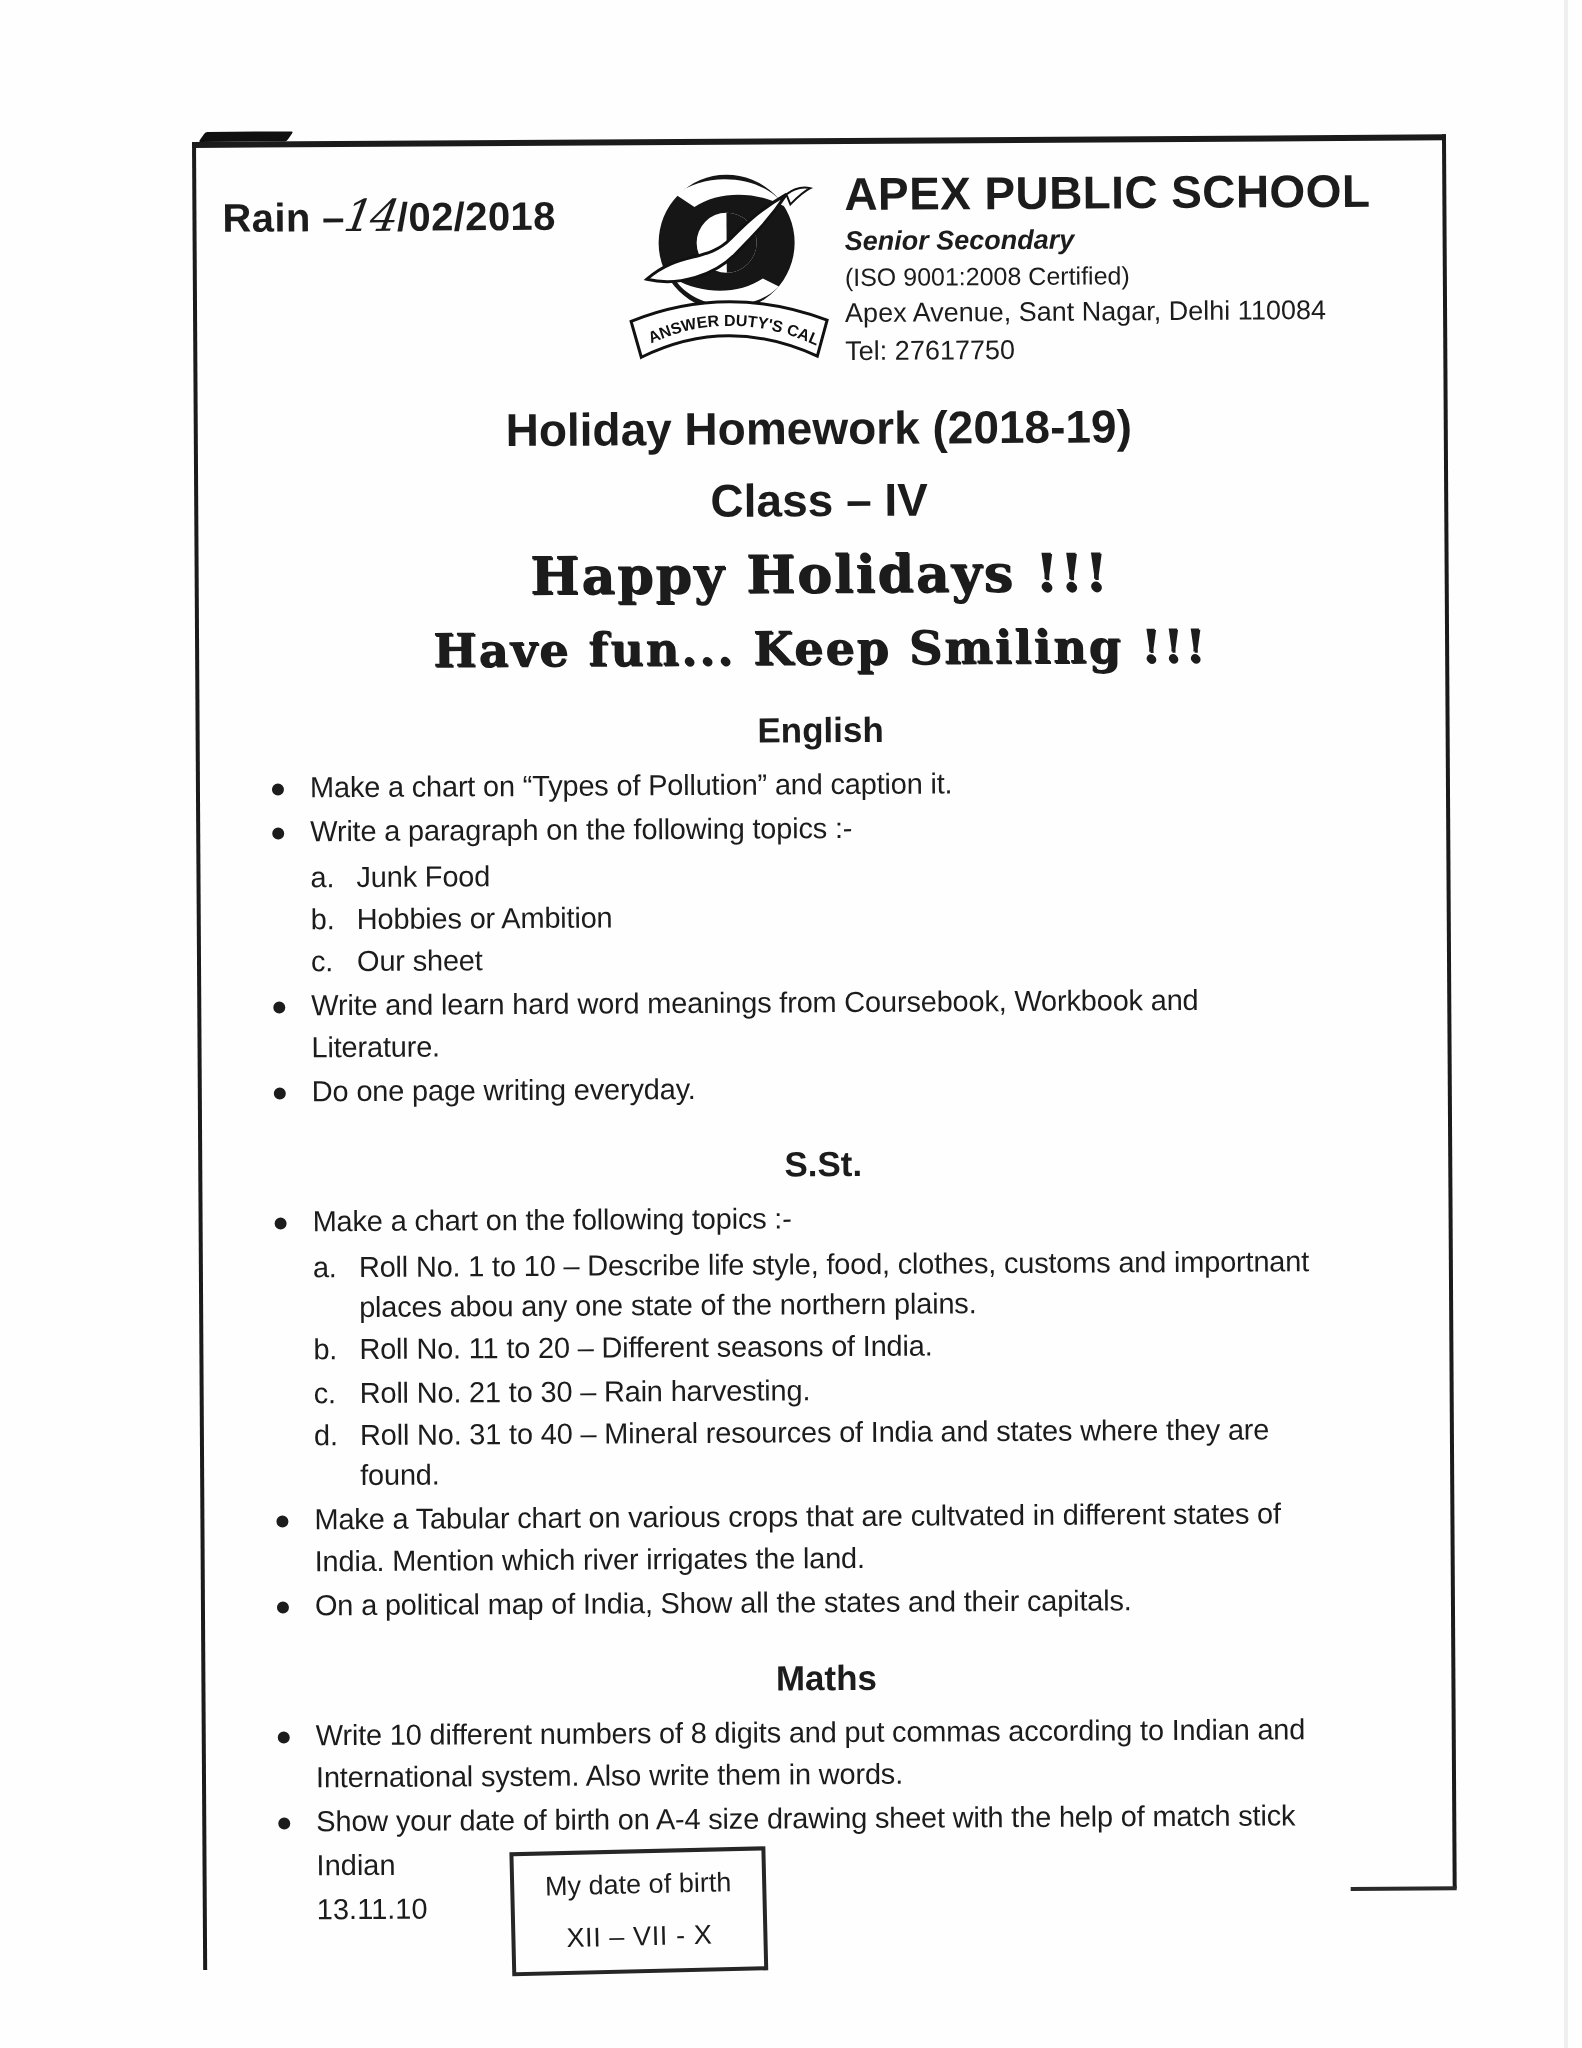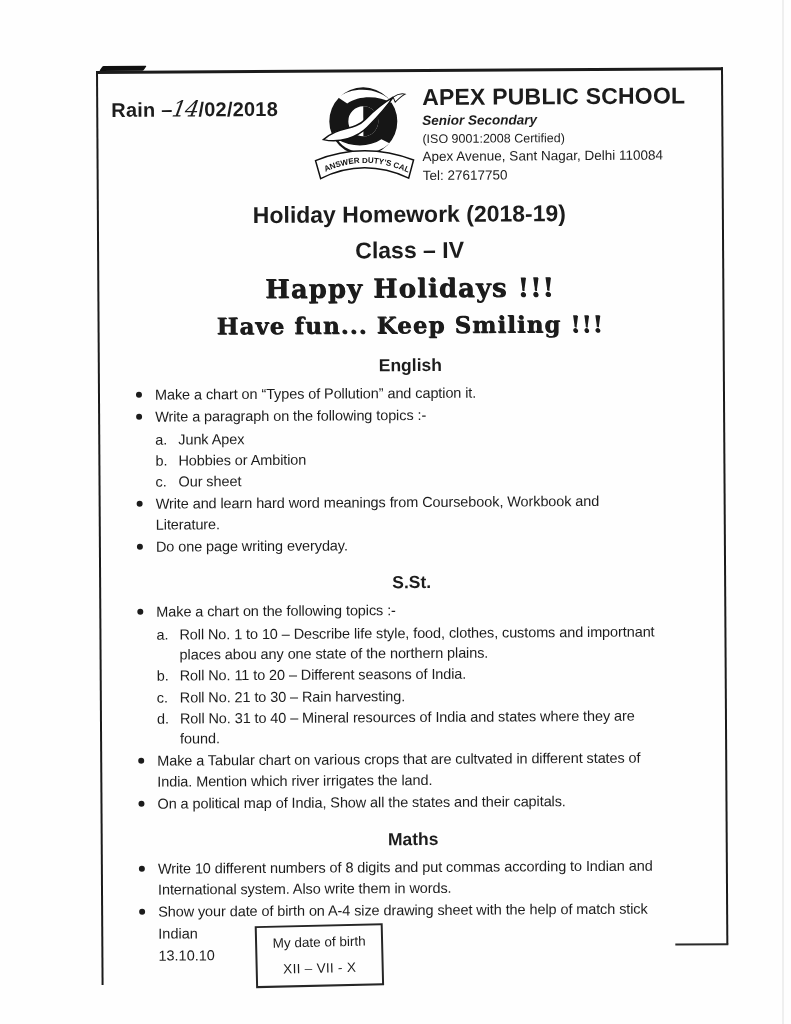--- a/index.html
+++ b/index.html
@@ -154,21 +154,21 @@
         <div class="bullet-item">
           <span class="bullet"></span>
           <span class="btext">Make a chart on “Types of Pollution” and caption it.</span>
         </div>
         <div class="bullet-item">
           <span class="bullet"></span>
           <span class="btext">Write a paragraph on the following topics :-</span>
         </div>
         <div class="sub-item">
           <span class="sub-marker">a.</span>
-          <span class="btext">Junk Apex</span>
+          <span class="btext">Junk Food</span>
         </div>
         <div class="sub-item">
           <span class="sub-marker">b.</span>
           <span class="btext">Hobbies or Ambition</span>
         </div>
         <div class="sub-item">
           <span class="sub-marker">c.</span>
           <span class="btext">Our sheet</span>
         </div>
         <div class="bullet-item">
@@ -225,21 +225,21 @@
 International system. Also write them in words.</span>
         </div>
         <div class="bullet-item">
           <span class="bullet"></span>
           <span class="btext">Show your date of birth on A-4 size drawing sheet with the help of match stick</span>
         </div>
 
         <div class="example-row">
           <div class="example-block">
             <div>Indian</div>
-            <div>13.10.10</div>
+            <div>13.11.10</div>
           </div>
           <div class="dob-box">
             <div class="dob-title">My date of birth</div>
             <div class="dob-value">XII – VII - X</div>
           </div>
         </div>
       </div>
 
     </div>
   </div>

